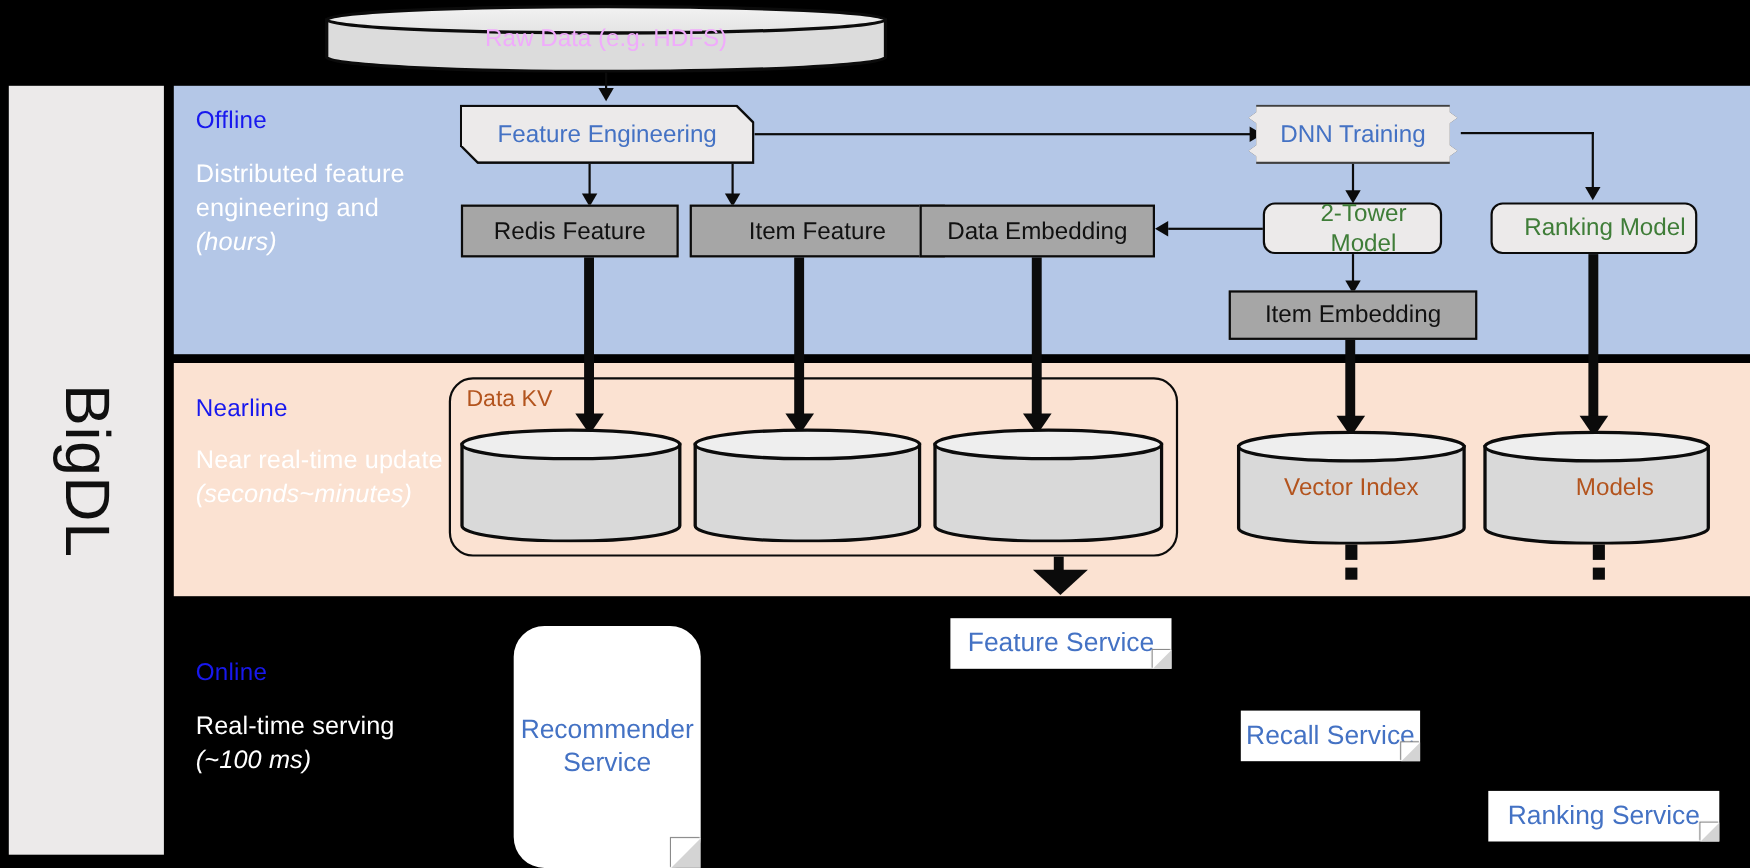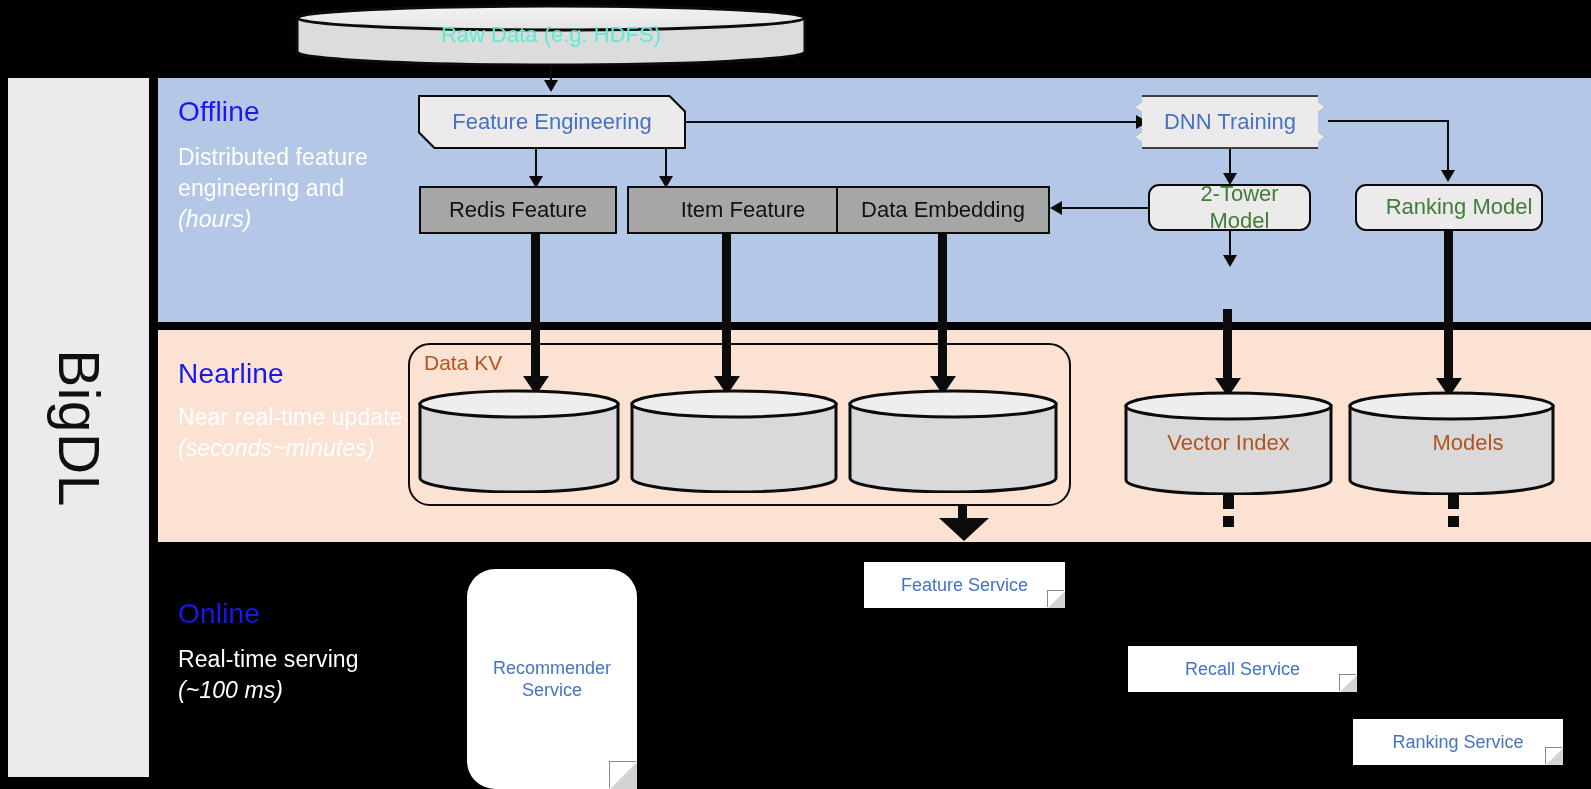--- a/index.html
+++ b/index.html
@@ -41,21 +41,21 @@
     left: 158px; top: 330px; width: 1433px; height: 212px;
     background: #fbe2d2;
   }
   #band-online {
     left: 158px; top: 550px; width: 1433px; height: 239px;
     background: #000000;
   }
 
   
   .band-title {
-    font-size: 28px; color: #1818ee; font-weight: 400;
+    font-size: 22px; color: #1818ee; font-weight: 400;
     letter-spacing: 0.2px;
   }
   .band-desc {
     font-size: 23px; color: #ffffff; line-height: 1.35;
     letter-spacing: 0.1px;
   }
   .band-desc .ital { font-style: italic; }
 
   
   .node {
@@ -68,21 +68,21 @@
   .node-gray {
     background: #a6a6a6;
     color: #111;
   }
   .node-light {
     background: #eceaea;
     padding-left: 20px;
   }
   .txt-blue  { color: #4472c4; }
   .txt-green { color: #3f7d38; }
-  .txt-dark  { color: #5eead4; }
+  .txt-dark  { color: #f0abfc; }
   .txt-brown { color: #b3541e; }
 
   
   .rounded { border-radius: 11px; }
 
   
   .notched {
     clip-path: polygon(0 0, calc(100% - 16px) 0, 100% 16px, 100% 100%,
                        16px 100%, 0 calc(100% - 16px));
     border: none;
@@ -136,21 +136,21 @@
     left: 424px; top: 351px;
     font-size: 21px; color: #b3541e;
   }
 
   
   .doc {
     background: #ffffff;
     display: flex; align-items: center; justify-content: center;
     text-align: center;
     color: #4472c4;
-    font-size: 18px;
+    font-size: 24px;
     line-height: 1.25;
   }
   .doc::after {
     content: "";
     position: absolute;
     right: 0; bottom: 0;
     border-width: 0 0 17px 17px;
     border-style: solid;
     border-color: transparent transparent #d4d4d4 #ffffff;
     filter: drop-shadow(-1px -1px 0 #8a8a8a);
@@ -298,20 +298,23 @@
   <div class="abs node node-light rounded" style="left:1355px; top:184px; width:188px; height:47px;">
     <span class="txt-green">Ranking Model</span>
   </div>
 
   <div class="abs hline-thin" style="left:1062px; top:207px; width:86px;"></div>
   <div class="abs arrow-left-thin" style="left:1050px; top:201px;"></div>
 
   <div class="abs vline-thin" style="left:1229px; top:231px; height:26px;"></div>
   <div class="abs arrow-down-thin" style="left:1223px; top:255px;"></div>
 
+  <div class="abs node node-gray" style="left:1117px; top:264px; width:226px; height:45px;">
+    <span>Item Embedding</span>
+  </div>
 
   <div class="abs vline-thick" style="left:531px; top:234px; height:145px;"></div>
   <div class="abs arrow-down-thick" style="left:523px; top:376px;"></div>
 
   <div class="abs vline-thick" style="left:722px; top:234px; height:145px;"></div>
   <div class="abs arrow-down-thick" style="left:714px; top:376px;"></div>
 
   <div class="abs vline-thick" style="left:938px; top:234px; height:145px;"></div>
   <div class="abs arrow-down-thick" style="left:930px; top:376px;"></div>
 
@@ -374,21 +377,21 @@
   <div class="abs sq" style="left:1448px; top:516px; width:11px; height:11px;"></div>
 
   <div class="abs doc doc-big" style="left:467px; top:569px; width:170px; height:220px; padding:0 18px;border-radius:28px;">
     <span>Recommender Service</span>
   </div>
 
   <div class="abs doc" style="left:864px; top:562px; width:201px; height:46px;">
     <span>Feature Service</span>
   </div>
 
-  <div class="abs doc" style="left:1128px; top:646px; width:229px; height:46px;">
+  <div class="abs doc" style="left:1128px; top:646px; width:163px; height:46px;">
     <span>Recall Service</span>
   </div>
 
   <div class="abs doc" style="left:1353px; top:719px; width:210px; height:46px;">
     <span>Ranking Service</span>
   </div>
 
 </div>
 
 </body></html>

